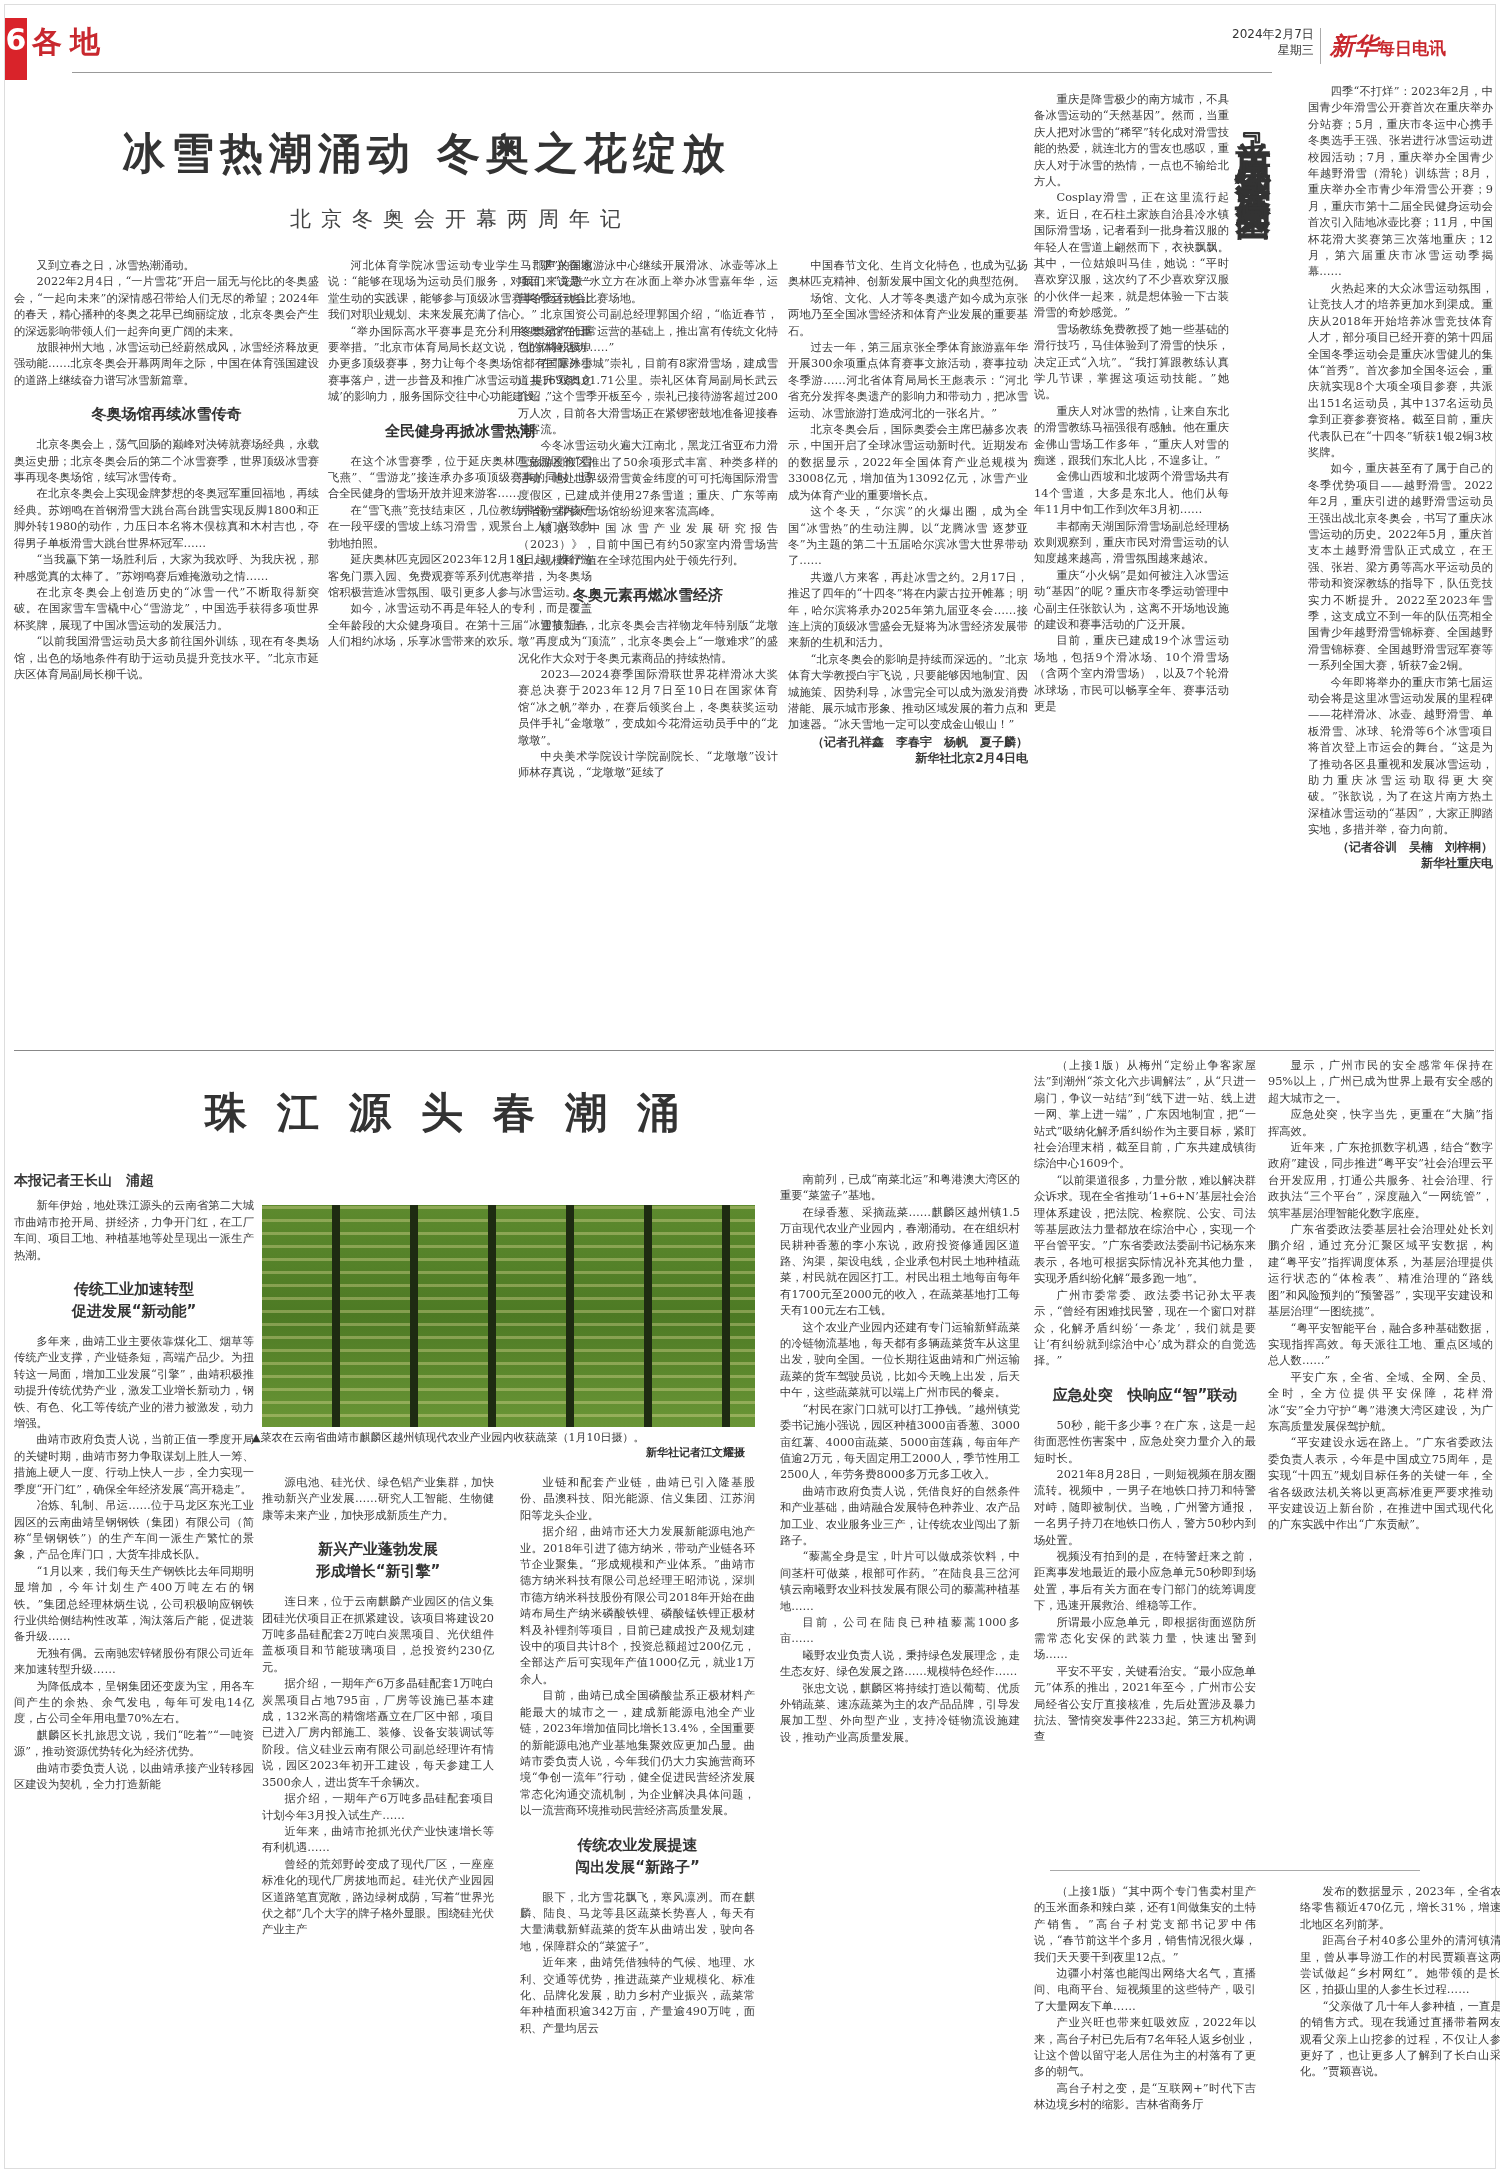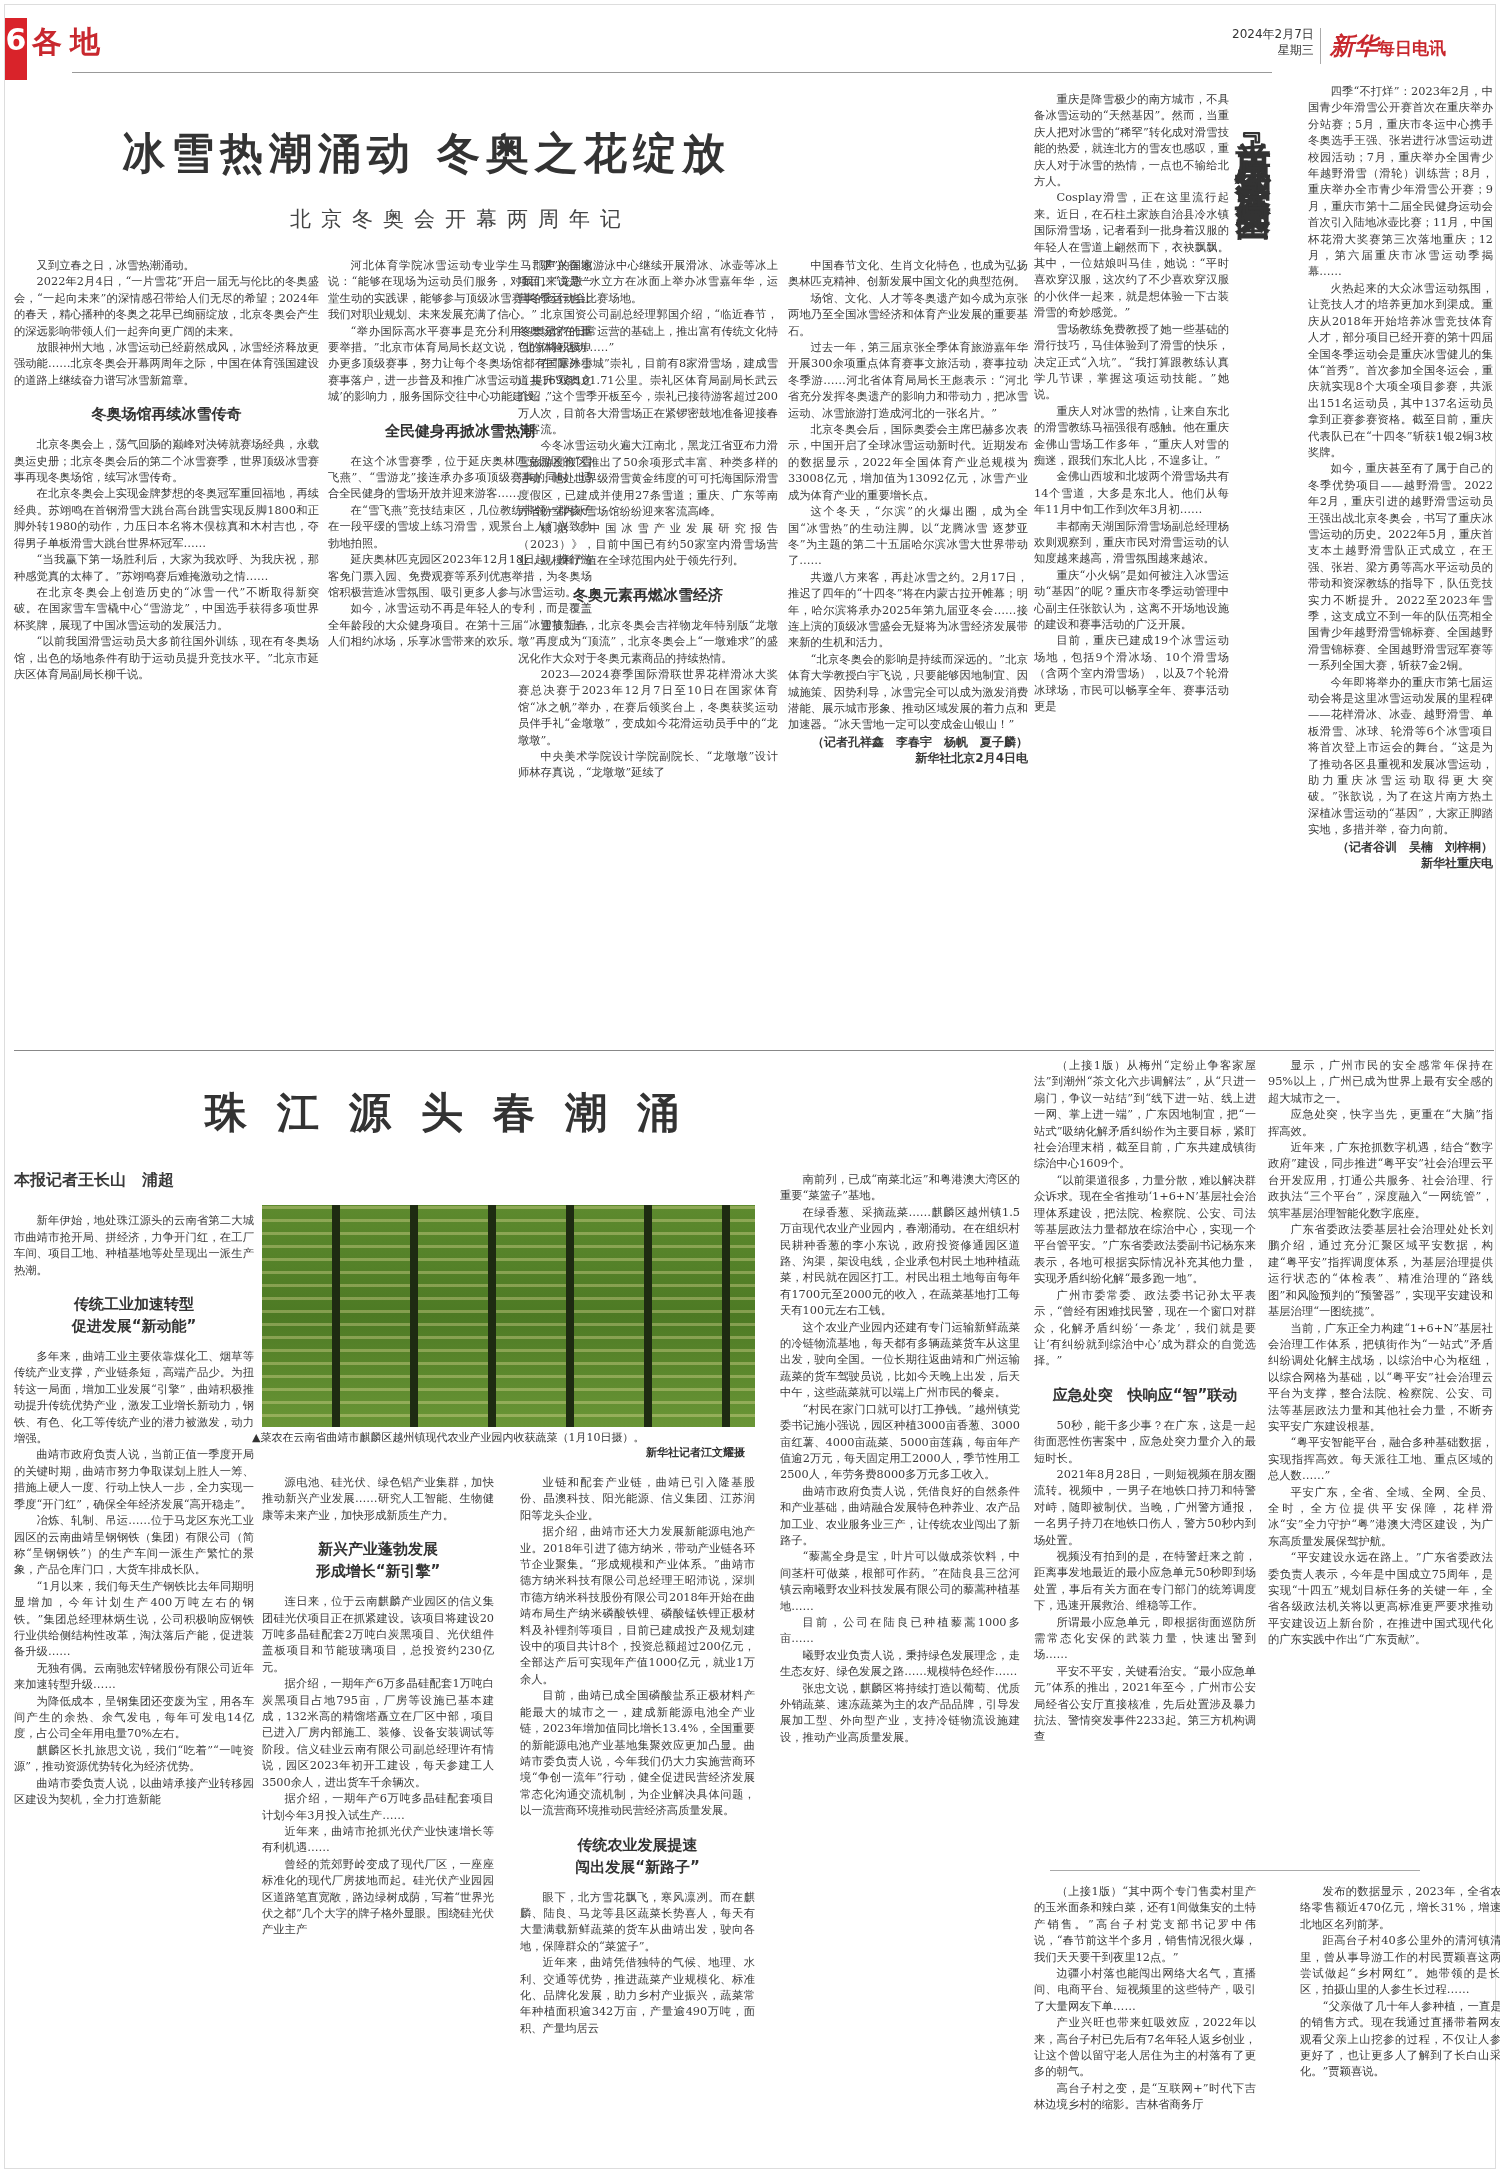--- a/index.html
+++ b/index.html
@@ -16,21 +16,21 @@
 
   .headline{position:absolute;font-family:"DejaVu Serif",serif;font-weight:bold;color:#333;white-space:nowrap;}
   .h1{left:122px;top:125px;font-size:43px;letter-spacing:6px;}
   .sub1{left:290px;top:205px;font-family:"DejaVu Sans",sans-serif;font-size:21px;letter-spacing:10px;color:#444;font-weight:normal;}
   .h2{left:205px;top:1085px;font-size:42px;letter-spacing:30px;}
   .vhead{position:absolute;left:1236px;top:110px;width:40px;font-family:"DejaVu Serif",serif;font-weight:bold;font-size:36px;line-height:44px;color:#333;writing-mode:vertical-rl;letter-spacing:4px;}
 
   .col{position:absolute;font-size:11.3px;line-height:16.4px;text-align:justify;color:#3a3a3a;overflow:hidden;}
   .col p{margin:0;text-indent:2em;}
   .col .sh{font-family:"DejaVu Sans",sans-serif;font-weight:bold;font-size:15px;text-align:center;text-indent:0;margin:14px 0 12px;color:#333;line-height:22px;}
-  .col .byline{font-family:"DejaVu Sans",sans-serif;font-weight:bold;text-indent:0;font-size:16px;margin:0 0 25px;}
+  .col .byline{font-family:"DejaVu Sans",sans-serif;font-weight:bold;text-indent:0;font-size:14px;margin:0 0 10px;}
   .col .sig{font-family:"DejaVu Sans",sans-serif;font-weight:bold;text-indent:0;text-align:right;font-size:12px;}
   .hrule{position:absolute;height:1px;background:#888;}
   .photo{position:absolute;left:262px;top:1205px;width:493px;height:222px;
     background:
       repeating-linear-gradient(90deg,transparent 0 70px,#1e2b12 70px 78px),
       repeating-linear-gradient(0deg,rgba(230,220,150,.0) 0 10px,rgba(235,225,160,.35) 10px 13px),
       linear-gradient(180deg,#5d8a2e,#4d7a24 50%,#6a9636);}
   .photo-cap{position:absolute;left:252px;top:1430px;width:493px;font-size:11px;line-height:15px;color:#333;}
   .photo-credit{display:block;text-align:right;font-family:"DejaVu Sans",sans-serif;font-weight:bold;}
 </style>
@@ -189,21 +189,20 @@
   <p>2021年8月28日，一则短视频在朋友圈流转。视频中，一男子在地铁口持刀和特警对峙，随即被制伏。当晚，广州警方通报，一名男子持刀在地铁口伤人，警方50秒内到场处置。</p>
   <p>视频没有拍到的是，在特警赶来之前，距离事发地最近的最小应急单元50秒即到场处置，事后有关方面在专门部门的统筹调度下，迅速开展救治、维稳等工作。</p>
   <p>所谓最小应急单元，即根据街面巡防所需常态化安保的武装力量，快速出警到场……</p>
   <p>平安不平安，关键看治安。“最小应急单元”体系的推出，2021年至今，广州市公安局经省公安厅直接核准，先后处置涉及暴力抗法、警情突发事件2233起。第三方机构调查</p>
 </div>
 <div class="col" style="left:1268px;top:1058px;width:225px;height:800px;">
   <p>显示，广州市民的安全感常年保持在95%以上，广州已成为世界上最有安全感的超大城市之一。</p>
   <p>应急处突，快字当先，更重在“大脑”指挥高效。</p>
   <p>近年来，广东抢抓数字机遇，结合“数字政府”建设，同步推进“粤平安”社会治理云平台开发应用，打通公共服务、社会治理、行政执法“三个平台”，深度融入“一网统管”，筑牢基层治理智能化数字底座。</p>
   <p>广东省委政法委基层社会治理处处长刘鹏介绍，通过充分汇聚区域平安数据，构建“粤平安”指挥调度体系，为基层治理提供运行状态的“体检表”、精准治理的“路线图”和风险预判的“预警器”，实现平安建设和基层治理“一图统揽”。</p>
-  <p>当前，广东正全力构建“1+6+N”基层社会治理工作体系，把镇街作为“一站式”矛盾纠纷调处化解主战场，以综治中心为枢纽，以综合网格为基础，以“粤平安”社会治理云平台为支撑，整合法院、检察院、公安、司法等基层政法力量和其他社会力量，不断夯实平安广东建设根基。</p>
   <p>“粤平安智能平台，融合多种基础数据，实现指挥高效。每天派往工地、重点区域的总人数……”</p>
   <p>平安广东，全省、全域、全网、全员、全时，全方位提供平安保障，花样滑冰“安”全力守护“粤”港澳大湾区建设，为广东高质量发展保驾护航。</p>
   <p>“平安建设永远在路上。”广东省委政法委负责人表示，今年是中国成立75周年，是实现“十四五”规划目标任务的关键一年，全省各级政法机关将以更高标准更严要求推动平安建设迈上新台阶，在推进中国式现代化的广东实践中作出“广东贡献”。</p>
 </div>
 
 <div class="hrule" style="left:1050px;top:1870px;width:370px;background:#aaa;"></div>
 
 <div class="col" style="left:1034px;top:1884px;width:222px;height:283px;">
   <p>（上接1版）“其中两个专门售卖村里产的玉米面条和辣白菜，还有1间做集安的土特产销售。”高台子村党支部书记罗中伟说，“春节前这半个多月，销售情况很火爆，我们天天要干到夜里12点。”</p>
   <p>边疆小村落也能闯出网络大名气，直播间、电商平台、短视频里的这些特产，吸引了大量网友下单……</p>

